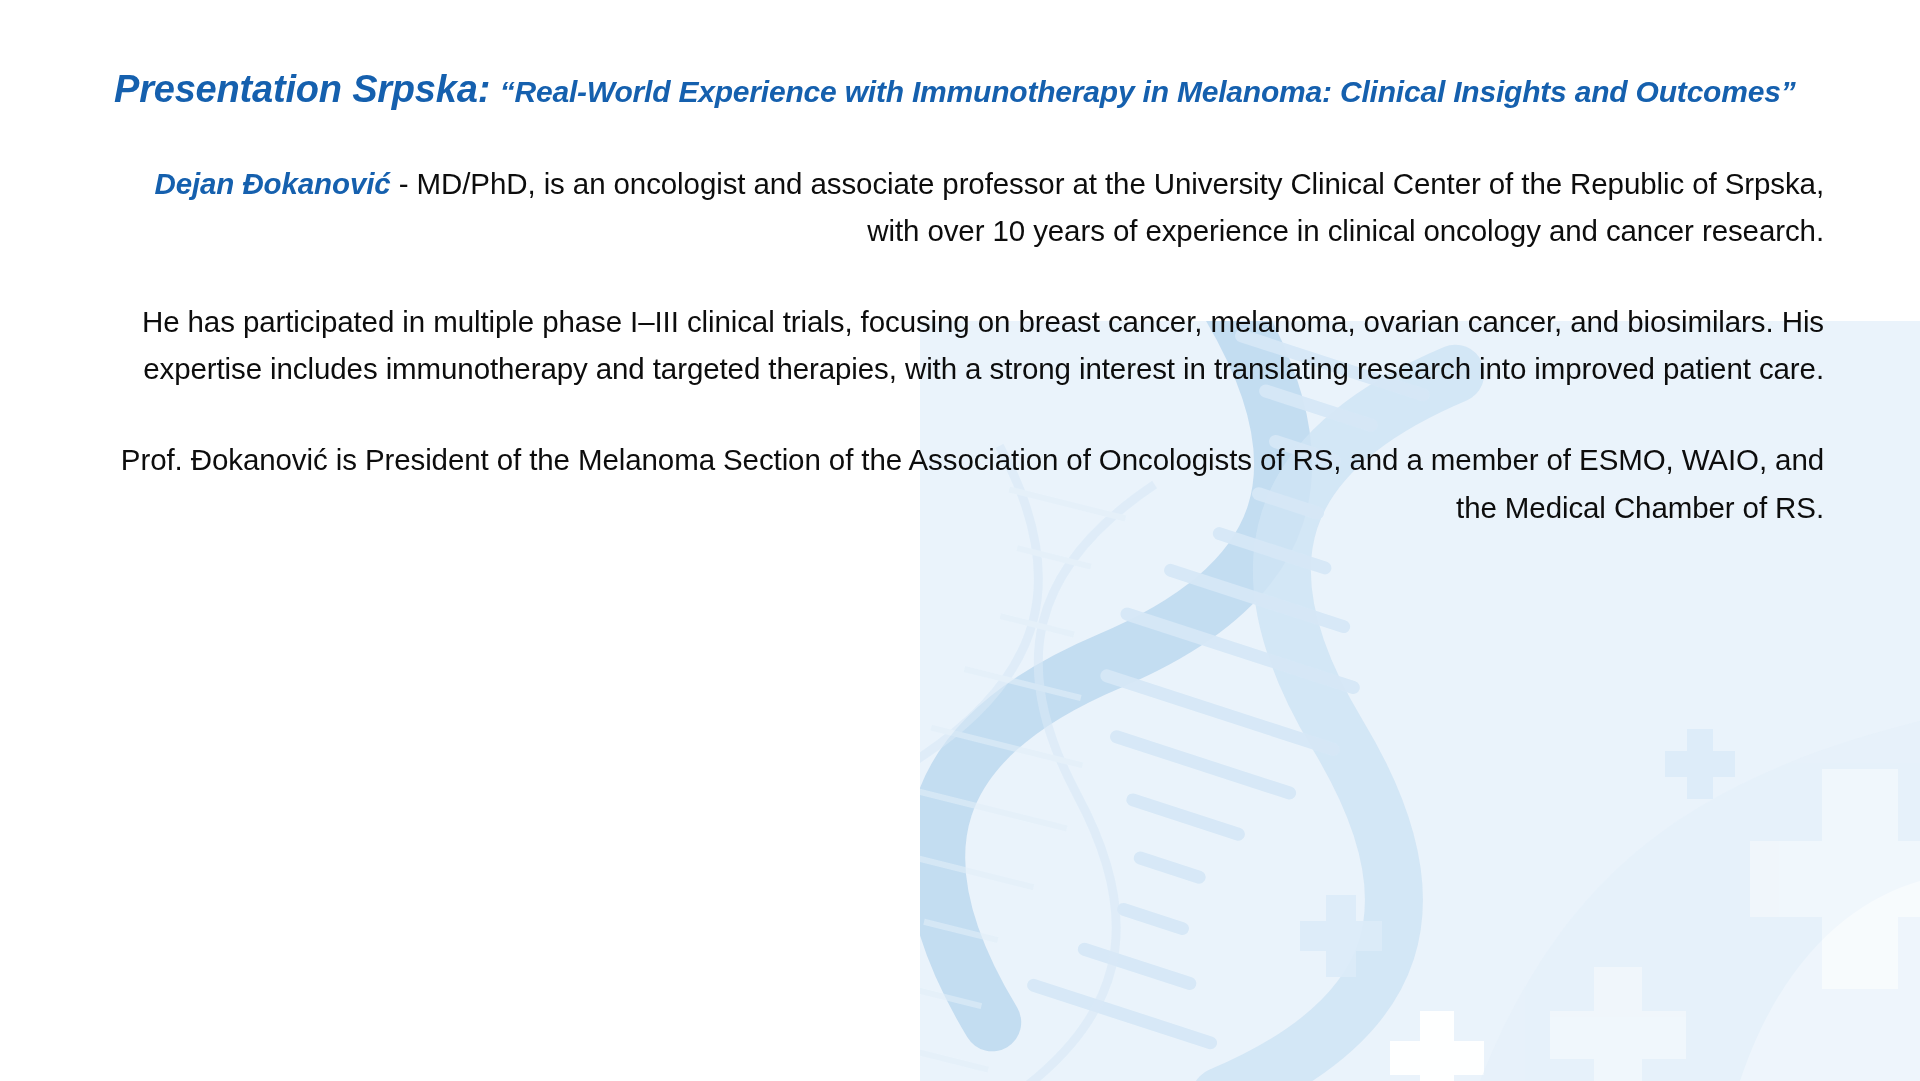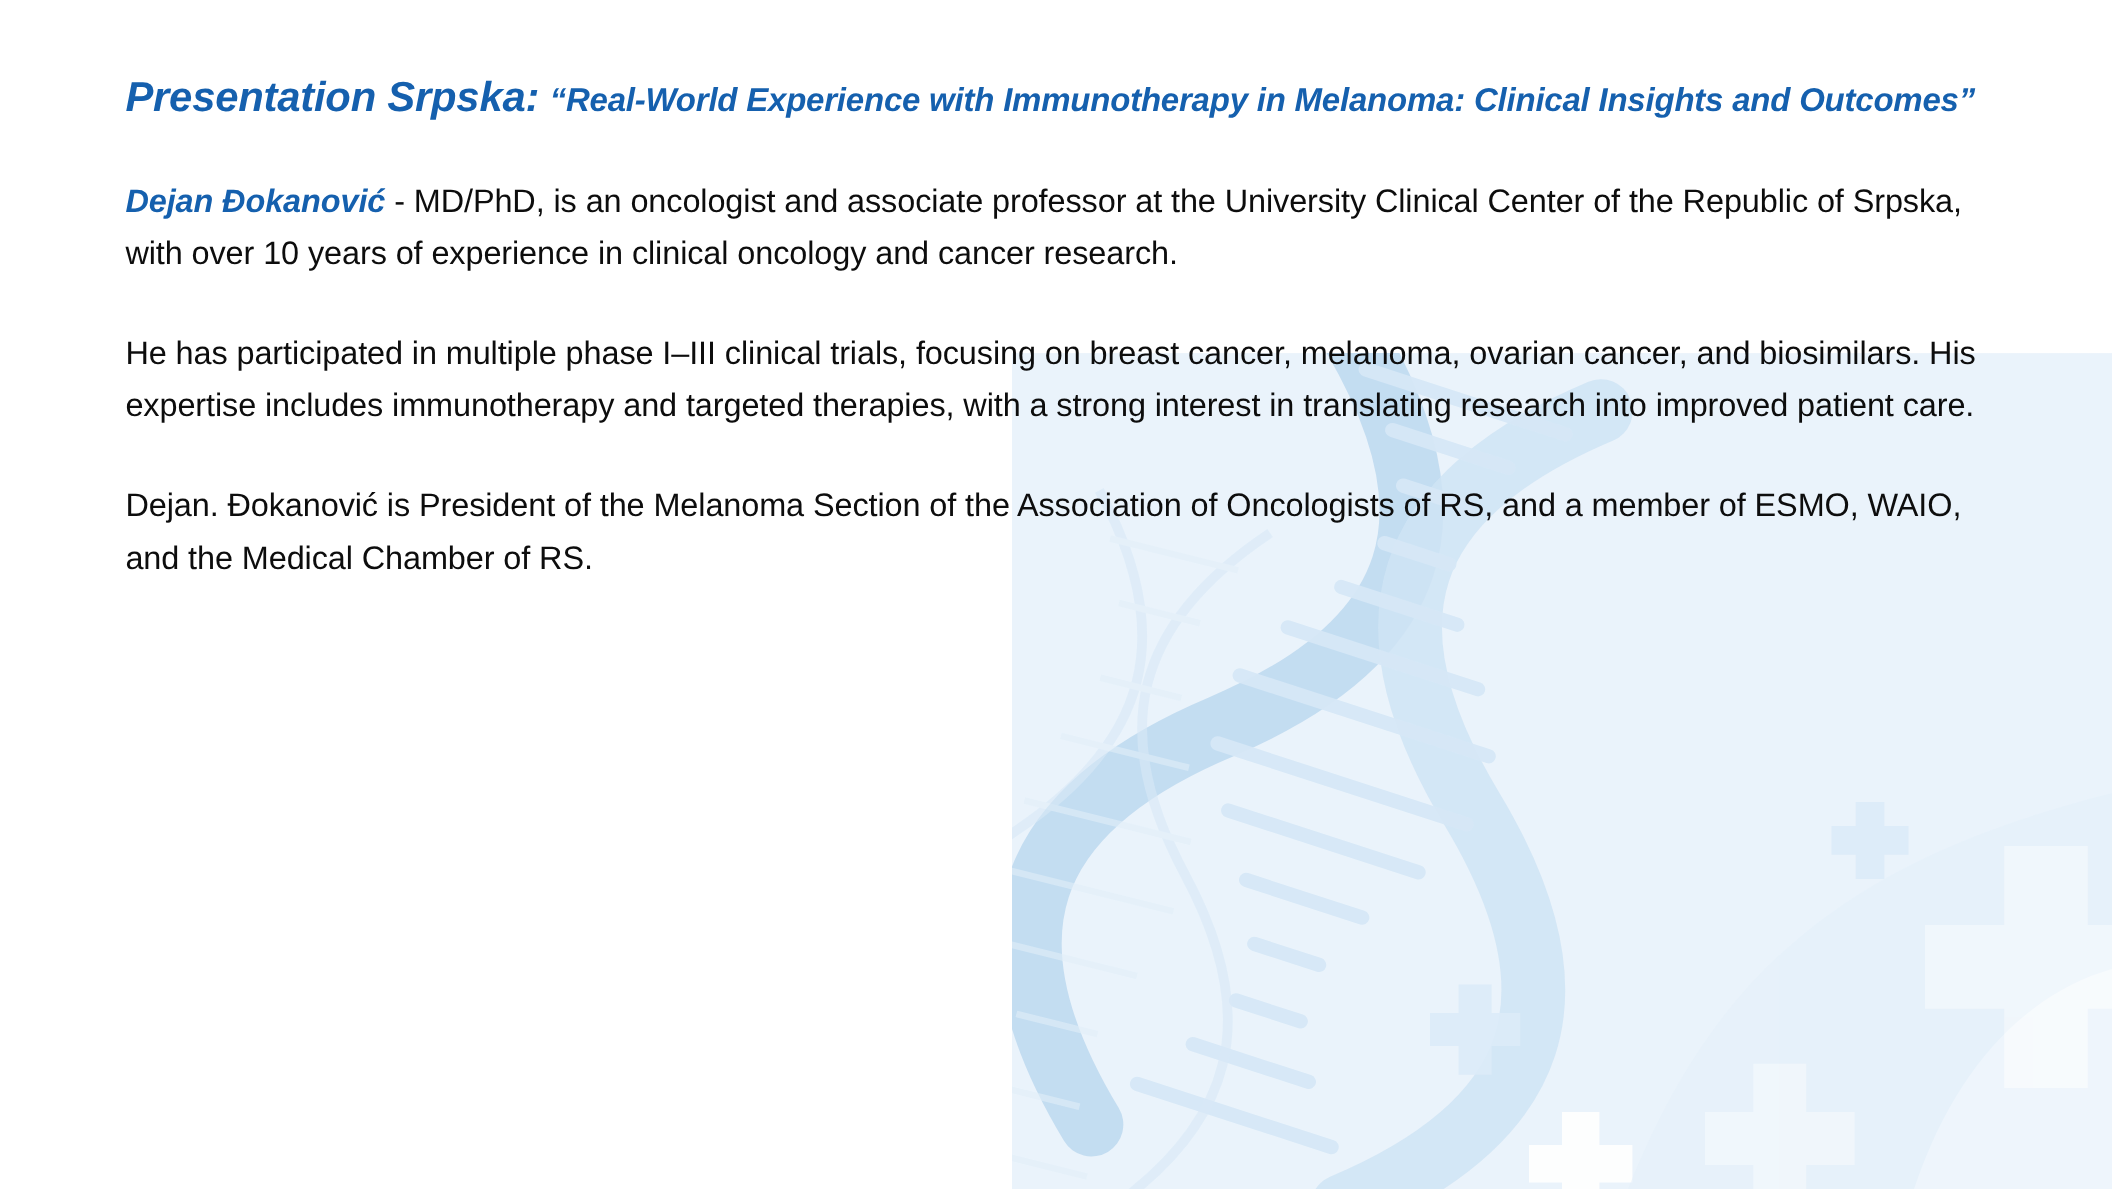--- a/index.html
+++ b/index.html
@@ -67,20 +67,21 @@
   }
 
   p.para {
     color: #0d0d0d;
     font-size: 29.5px;
     line-height: 1.6;
     letter-spacing: -0.1px;
     margin: 0 0 44px 0;
     max-width: 1716px;
     font-weight: 400;
+    text-align: right;
   }
   p.para:last-child { margin-bottom: 0; }
 
   .name-highlight {
     color: #1560AE;
     font-style: italic;
     font-weight: bold;
   }
 </style>
 </head>
@@ -183,18 +184,18 @@
 
       <p class="para">
         <span class="name-highlight">Dejan Đokanović</span><span> - MD/PhD, is an oncologist and associate professor at the University Clinical Center of the Republic of Srpska, with over 10 years of experience in clinical oncology and cancer research.</span>
       </p>
 
       <p class="para">
         <span>He has participated in multiple phase I–III clinical trials, focusing on breast cancer, melanoma, ovarian cancer, and biosimilars. His expertise includes immunotherapy and targeted therapies, with a strong interest in translating research into improved patient care.</span>
       </p>
 
       <p class="para">
-        <span>Dejan. Đokanović is President of the Melanoma Section of the Association of Oncologists of RS, and a member of ESMO, WAIO, and the Medical Chamber of RS.</span>
+        <span>Prof. Đokanović is President of the Melanoma Section of the Association of Oncologists of RS, and a member of ESMO, WAIO, and the Medical Chamber of RS.</span>
       </p>
 
     </div>
   </div>
 </div>
 
 </body></html>

